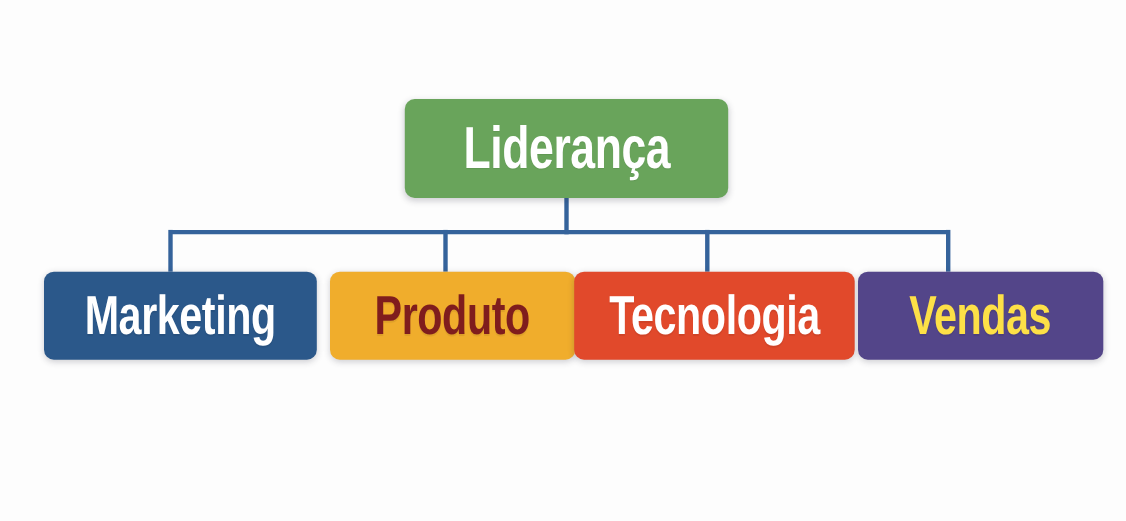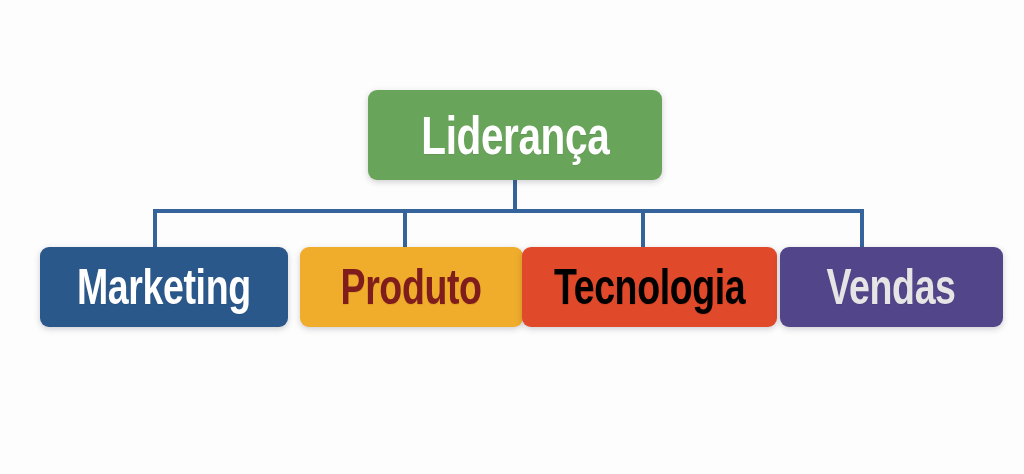--- a/index.html
+++ b/index.html
@@ -81,21 +81,21 @@
   </div>
 
   <div class="node root-node" style="background-color: rgb(105, 164, 91); color: rgb(255, 255, 255);">
     <span class="label">Liderança</span>
   </div>
 
   <div class="node child-node child-1" style="background-color: rgb(240, 173, 44); color: #7f1d1d;">
     <span class="label">Produto</span>
   </div>
 
-  <div class="node child-node child-2" style="background-color: rgb(225, 73, 43); color: #000000;">
+  <div class="node child-node child-2" style="background-color: rgb(225, 73, 43); color: #ffffff;">
     <span class="label">Tecnologia</span>
   </div>
 
-  <div class="node child-node child-3" style="background-color: rgb(83, 69, 137); color: #e5e5e5;">
+  <div class="node child-node child-3" style="background-color: rgb(83, 69, 137); color: #fde047;">
     <span class="label">Vendas</span>
   </div>
 
 </div>
 
 </body></html>

